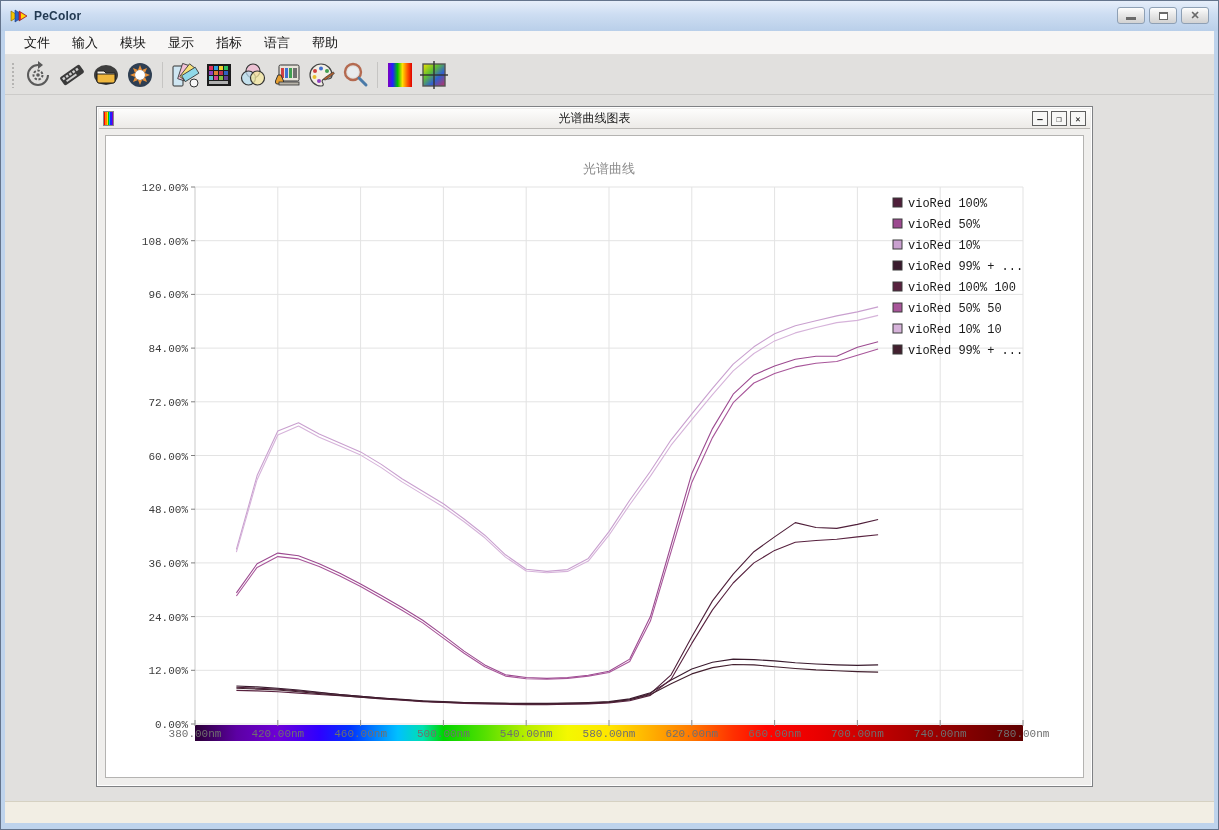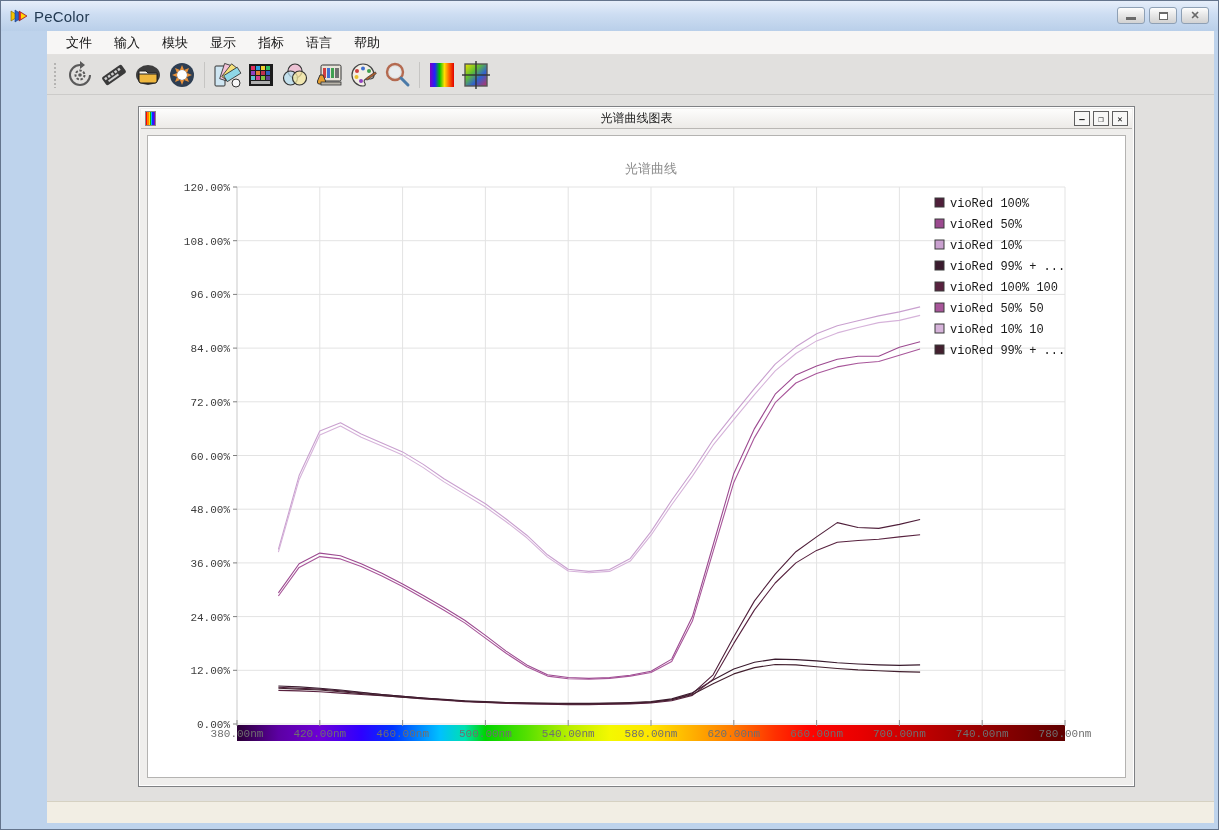--- a/index.html
+++ b/index.html
@@ -2,30 +2,30 @@
 <html><head>
 <meta charset="utf-8">
 <style>
   * { box-sizing: border-box; margin: 0; padding: 0; }
   html,body { width:1219px; height:830px; font-family:"Liberation Sans", sans-serif; }
   .window { position:relative; width:1219px; height:830px; background:#bed3ec; border:1px solid #64748c; overflow:hidden; }
   
   .titlebar { position:absolute; left:0; top:0; right:0; height:30px;
     background:linear-gradient(#e6eefa, #cdddf2 45%, #b9cfe9); display:flex; align-items:center; }
   .app-logo { width:18px; height:16px; margin:0 6px 0 9px; }
-  .app-title { font-size:15px; color:#233a52; letter-spacing:.2px; }
+  .app-title { font-size:12px; color:#233a52; letter-spacing:.2px;font-weight:bold; }
   .winbtns { position:absolute; right:9px; top:6px; display:flex; gap:4px; }
   .winbtn { width:28px; height:17px; border:1px solid #8ea0b5; border-radius:3px;
     background:linear-gradient(#fdfdfd,#e8e8e8 45%,#d2d2d2); display:flex; align-items:center; justify-content:center;
     color:#5a5a5a; font-size:10px; line-height:1; }
   .glyph-min { width:10px; height:3px; background:#6a6a6a; margin-top:6px; }
   .glyph-max { width:9px; height:8px; border:1px solid #6a6a6a; border-top:2px solid #6a6a6a; background:#fff; }
   .glyph-close { font-size:11px; font-weight:bold; color:#6a6a6a; }
   
-  .client { position:absolute; left:4px; right:4px; top:30px; bottom:6px; display:flex; flex-direction:column; background:#e1e0de;margin-left:42px; }
+  .client { position:absolute; left:4px; right:4px; top:30px; bottom:6px; display:flex; flex-direction:column; background:#e1e0de; }
   .menubar { height:24px; background:#f7f6f5; border-bottom:1px solid #e3e1df; display:flex; align-items:center; padding-left:8px; }
   .menu-item { padding:3px 11px; font-size:13px; color:#141414; cursor:default; }
   .toolbar { height:40px; background:linear-gradient(#fcfcfc,#eceseb 60%, #e4e4e3); border-bottom:1px solid #cccbc9; display:flex; align-items:center; padding-left:4px; }
   .grip { width:5px; height:26px; margin:0 5px 0 2px;
     background-image:radial-gradient(circle, #b5b4b2 1px, transparent 1.2px); background-size:4px 4px; }
   .tbtn { width:34px; height:34px; display:flex; align-items:center; justify-content:center; border-radius:3px; }
   .tsep { width:1px; height:26px; background:#c6c5c3; margin:0 5px; }
   
   .mdi { position:relative; flex:1; background:#e1e0de; overflow:hidden; }
   .statusbar { height:22px; background:#f2eee4; border-top:1px solid #d6d1c2; }

